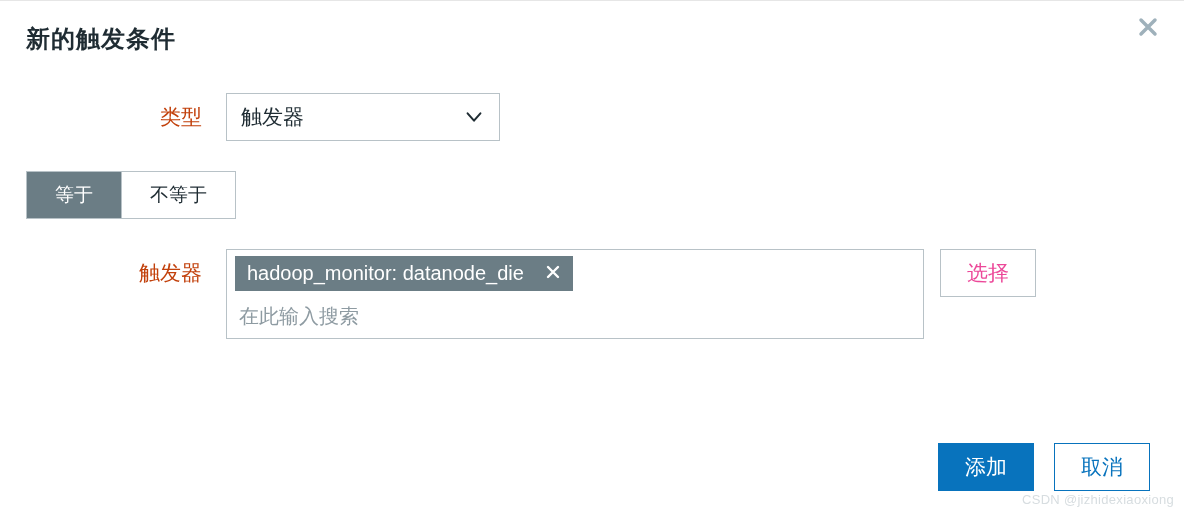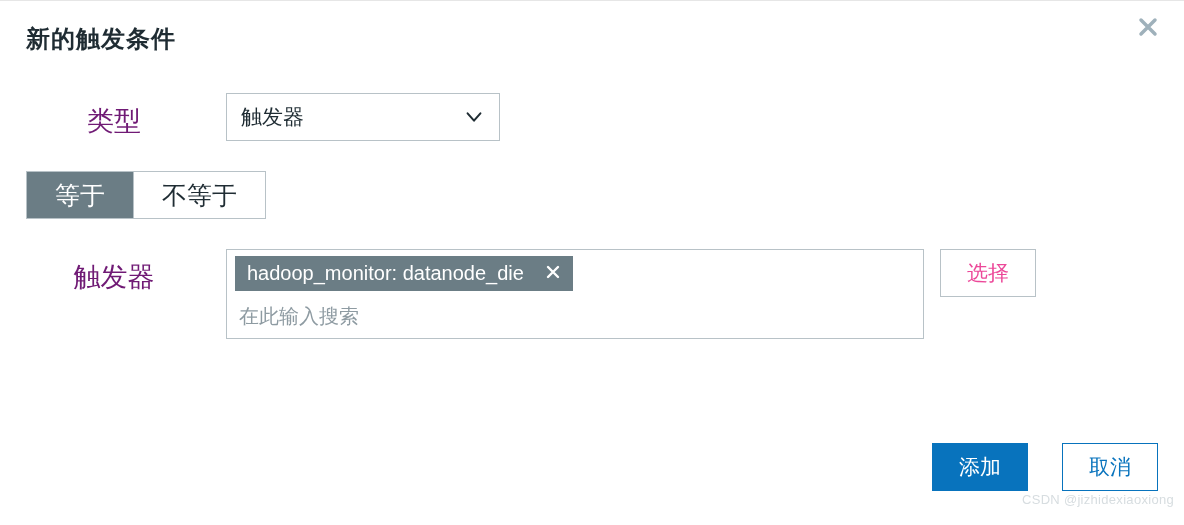--- a/index.html
+++ b/index.html
@@ -35,24 +35,24 @@
       letter-spacing: 1px;
     }
     .form-row {
       display: flex;
       align-items: flex-start;
       margin-bottom: 30px;
     }
     .form-label {
       width: 200px;
       min-width: 200px;
-      text-align: center;
+      text-align: right;
       padding-right: 24px;
-      font-size: 27px;
-      color: #701a75;
+      font-size: 21px;
+      color: #c2410c;
       padding-top: 10px;
     }
     .form-control-wrap { flex: 1; display: flex; gap: 16px; align-items: flex-start; }
     .select-box {
       width: 274px;
       height: 48px;
       border: 1px solid #b8c2c7;
       background: #fff;
       display: flex;
       align-items: center;
@@ -67,21 +67,21 @@
       display: flex;
       height: 48px;
       border: 1px solid #b8c2c7;
       overflow: hidden;
     }
     .toggle-option {
       padding: 0 28px;
       display: flex;
       align-items: center;
       justify-content: center;
-      font-size: 25px;
+      font-size: 19px;
       cursor: pointer;
       background: #fff;
       color: #1f2c33;
     }
     .toggle-option.active {
       background: #6b7d85;
       color: #fff;
     }
     .toggle-option + .toggle-option { border-left: 1px solid #b8c2c7; }
     .tag-input-box {
@@ -123,24 +123,24 @@
       font-family: inherit;
       display: inline-flex;
       align-items: center;
       justify-content: center;
     }
     .btn.primary { background: #0873bd; color: #fff; }
     .btn.secondary { background: #fff; color: #0873bd; border: 1px solid #0873bd; }
     .select-side-btn { border: 1px solid #b8c2c7; color: #ec4899; }
     .footer {
       position: absolute;
-      right: 26px;
+      right: 34px;
       bottom: 34px;
       display: flex;
-      gap: 34px;
+      gap: 20px;
     }
     .watermark {
       position: absolute;
       right: 10px;
       bottom: 18px;
       font-size: 13px;
       color: #d7dde0;
       letter-spacing: 0.3px;
     }
   </style>

